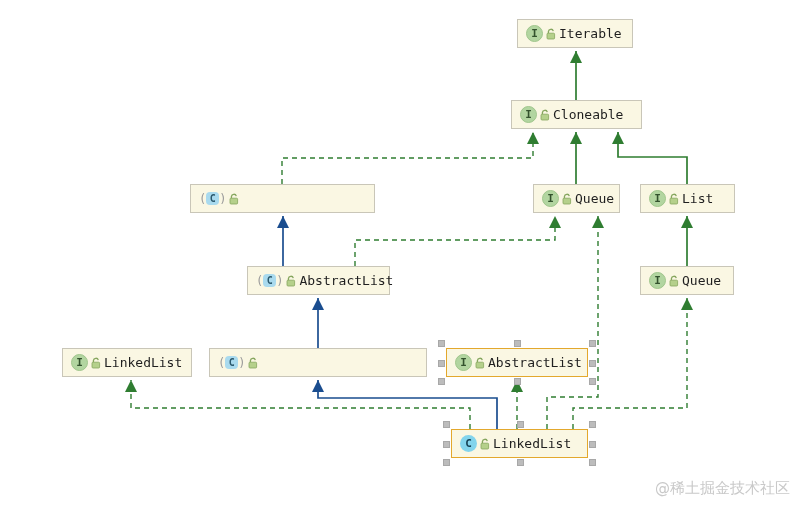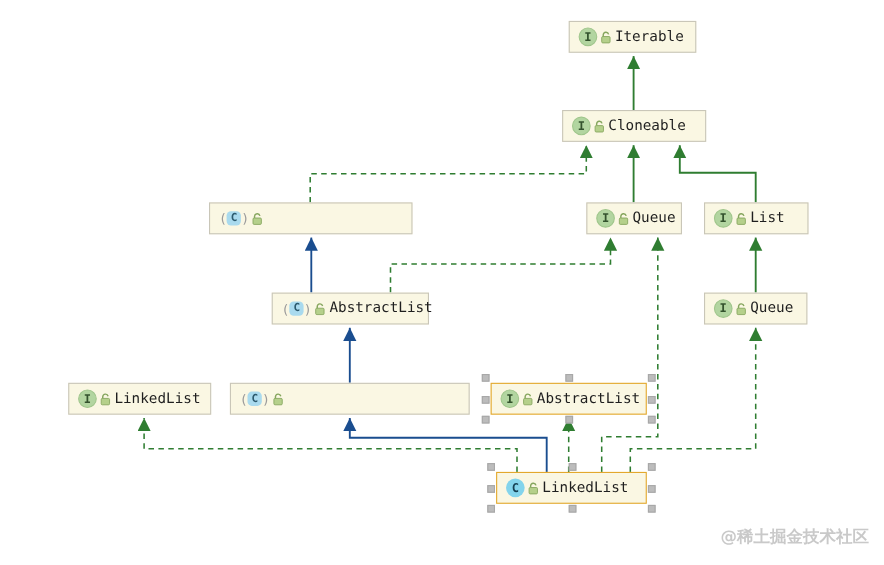--- a/index.html
+++ b/index.html
@@ -25,21 +25,21 @@
   .abswrap::before{content:"(";}
   .abswrap::after{content:")";}
   .abswrap .letter{width:13px;height:13px;border-radius:4px;background:#a9daee;color:#2c5a6e;
         display:flex;align-items:center;justify-content:center;font-size:10px;font-weight:bold;}
   .lock{display:flex;align-items:center;margin-right:2px;}
   .handle{position:absolute;width:5px;height:5px;background:#bcbcbc;border:1px solid #a8a8a8;box-sizing:content-box;}
   .h-tl{left:-9px;top:-9px}.h-t{left:calc(50% - 3px);top:-9px}.h-tr{right:-9px;top:-9px}
   .h-l{left:-9px;top:calc(50% - 3px)}.h-r{right:-9px;top:calc(50% - 3px)}
   .h-bl{left:-9px;bottom:-9px}.h-b{left:calc(50% - 3px);bottom:-9px}.h-br{right:-9px;bottom:-9px}
   .watermark{position:absolute;right:14px;bottom:16px;color:#c9c9c9;font-size:15px;
-        font-family:"DejaVu Sans","Liberation Sans",sans-serif;font-weight:bold;}
+        font-family:"DejaVu Sans","Liberation Sans",sans-serif;}
 </style>
 </head>
 <body>
 
 <div id="canvas">
 
   <svg id="edges" xmlns="http://www.w3.org/2000/svg">
     <defs>
       <marker id="ag" markerUnits="userSpaceOnUse" markerWidth="14" markerHeight="14" refX="12" refY="6" orient="auto">
         <path d="M0,0 L12,6 L0,12 Z" fill="#2f7d31"></path>

